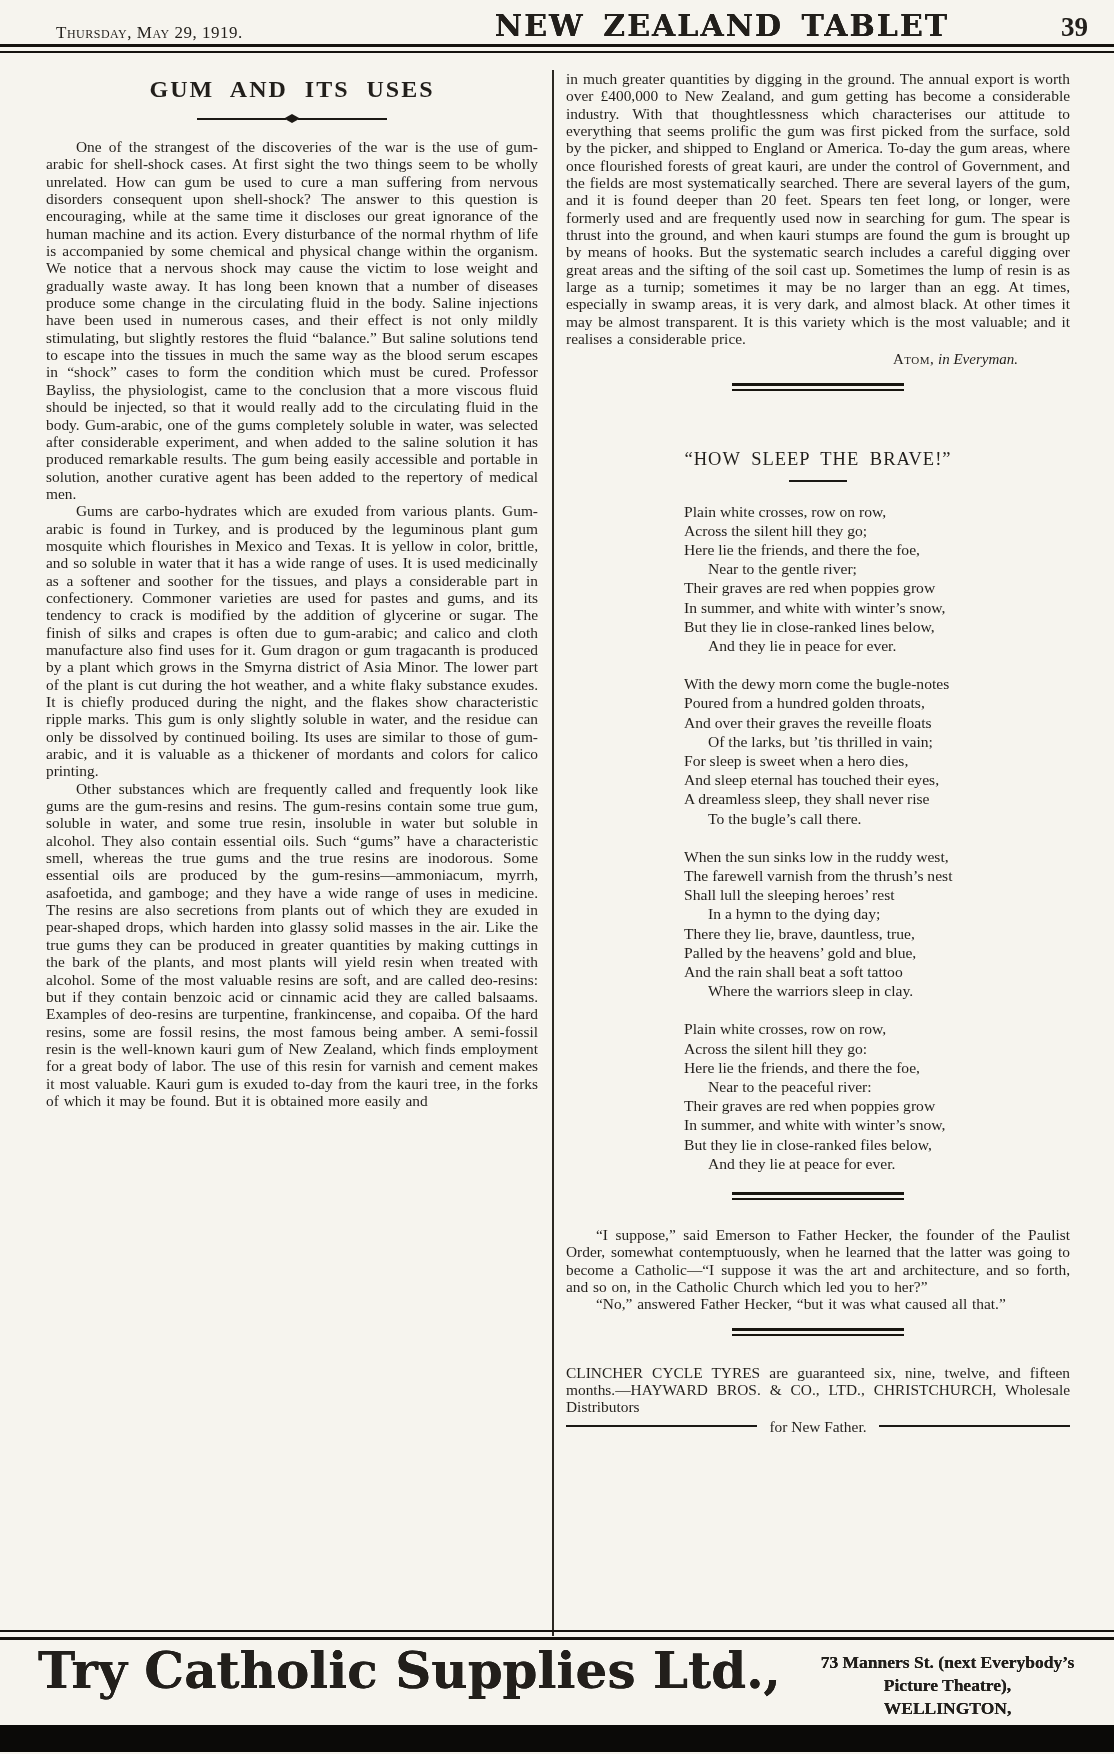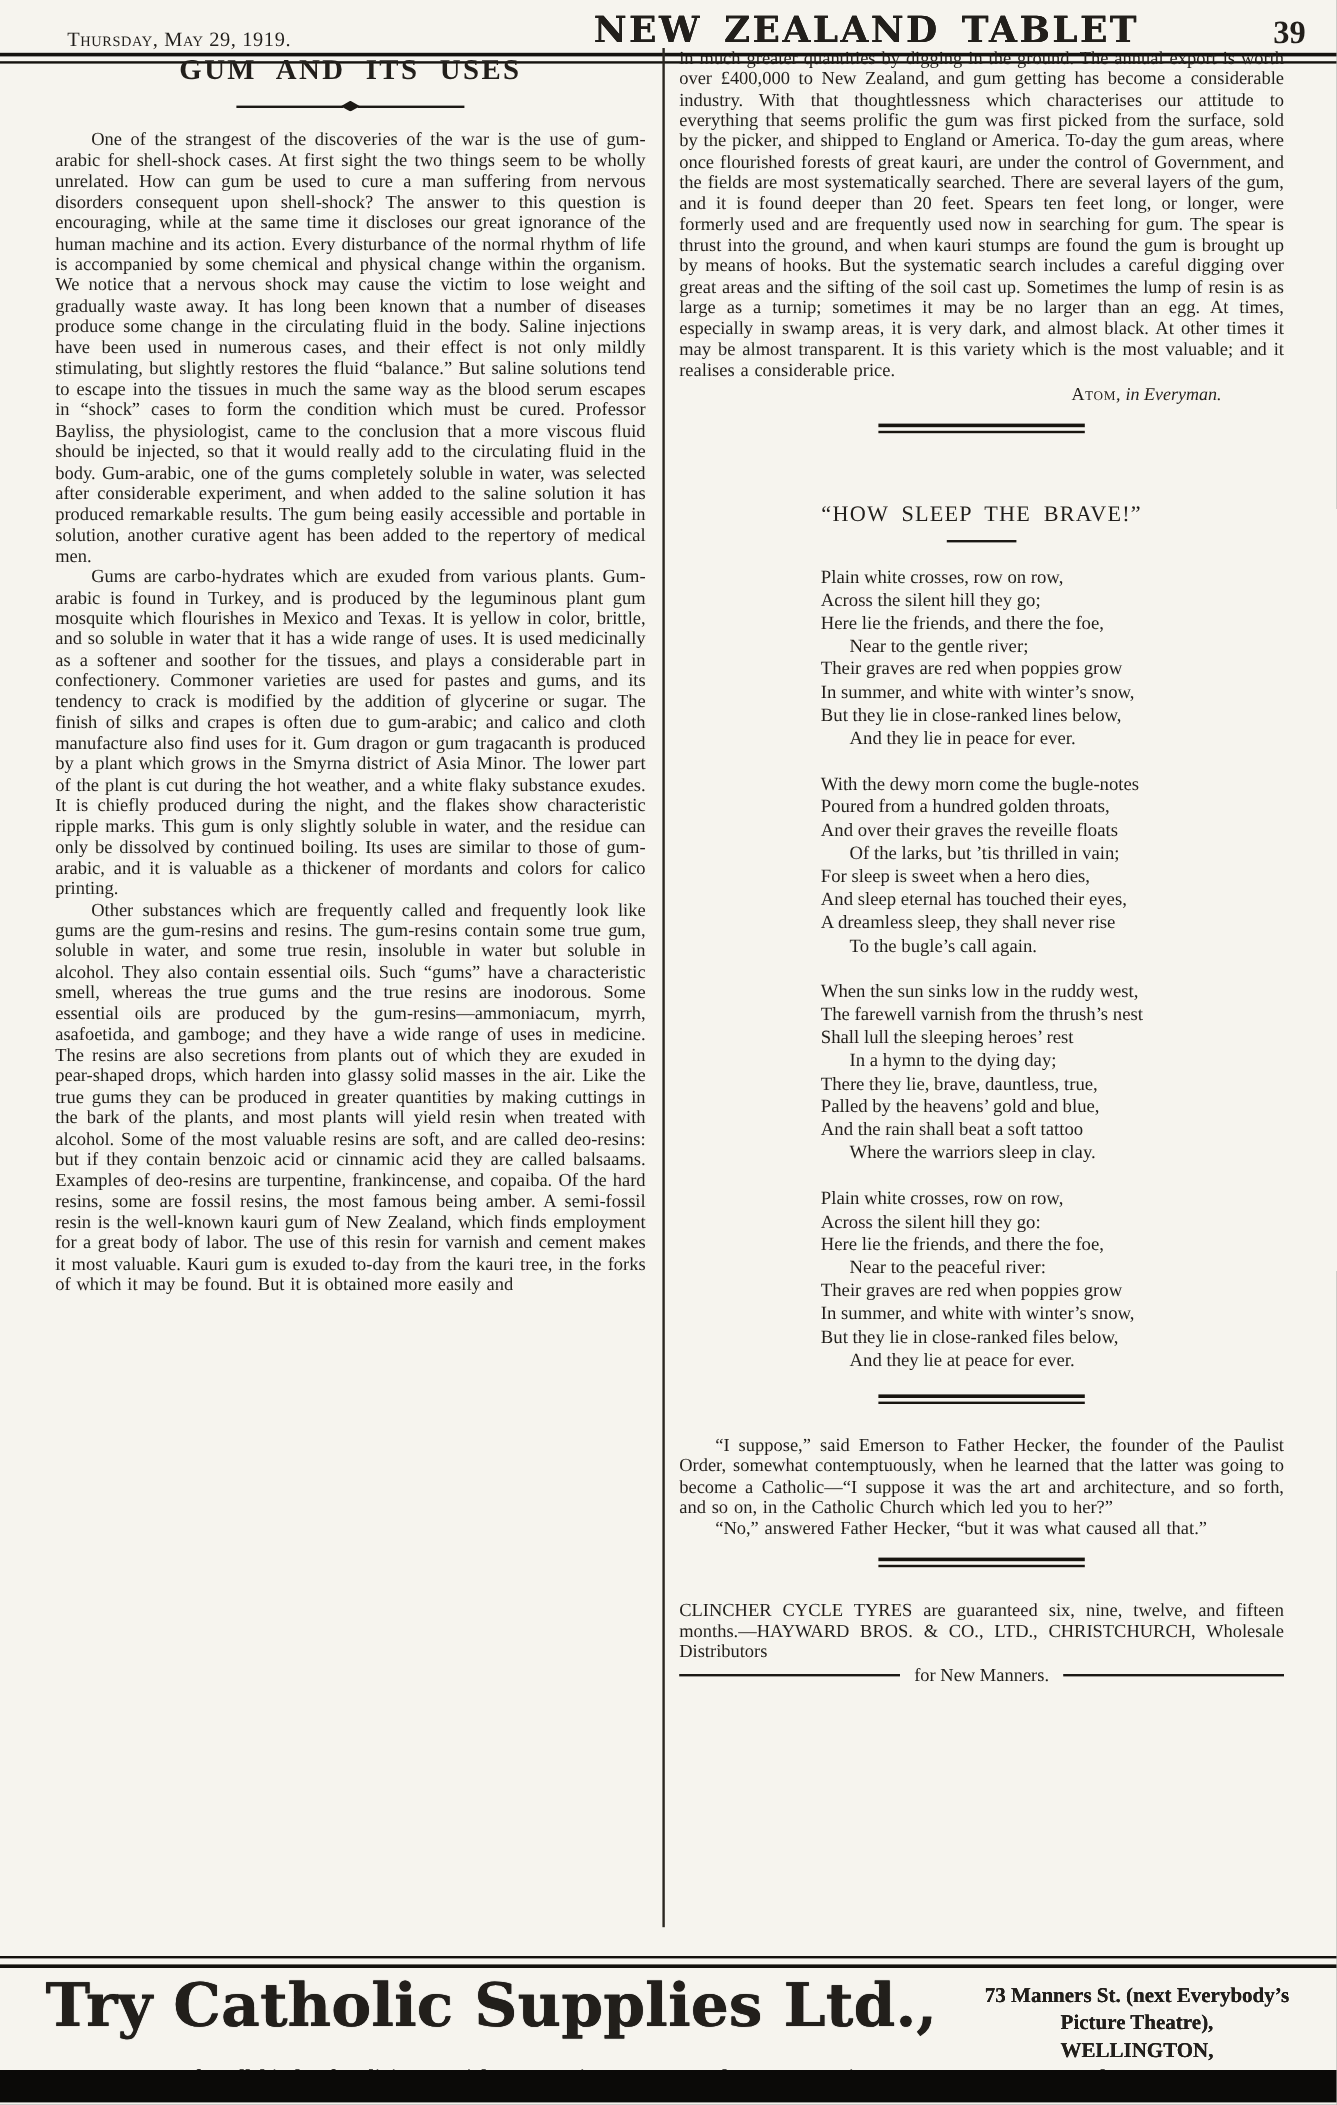--- a/index.html
+++ b/index.html
@@ -26,21 +26,21 @@
     font-family:"DejaVu Serif", serif;
     font-size:30px; font-weight:bold; letter-spacing:2px; word-spacing:6px;
     text-shadow:0 0 .5px #000;
     white-space:nowrap; padding-left:40px;
   }
   .pagenum { width:70px; text-align:right; font-size:27px; font-weight:bold; }
   .hrule1 { position:absolute; top:44px; left:0; right:0; height:3px; background:#15130f; }
   .hrule2 { position:absolute; top:51px; left:0; right:0; height:2px; background:#15130f; }
 
   
-  .main { position:absolute; top:40px; left:46px; width:1024px; display:flex; }
+  .main { position:absolute; top:70px; left:46px; width:1024px; display:flex; }
   .col-left  { width:492px; }
   .vdiv { width:2px; background:#2c2822; margin:0 12px 0 14px; height:1566px; }
   .col-right { flex:1; min-width:0; }
 
   .art-title {
     text-align:center; font-size:24px; font-weight:bold;
     letter-spacing:2px; word-spacing:9px; margin:6px 0 0 0;
   }
   .swell { display:flex; align-items:center; width:190px; margin:11px auto 15px; }
   .swell::before,.swell::after { content:""; flex:1; height:2px; background:#1c1915; }
@@ -152,21 +152,21 @@
           <div class="pline indent">And they lie in peace for ever.</div>
         </div>
         <div class="stanza">
           <div class="pline">With the dewy morn come the bugle-notes</div>
           <div class="pline">Poured from a hundred golden throats,</div>
           <div class="pline">And over their graves the reveille floats</div>
           <div class="pline indent">Of the larks, but ’tis thrilled in vain;</div>
           <div class="pline">For sleep is sweet when a hero dies,</div>
           <div class="pline">And sleep eternal has touched their eyes,</div>
           <div class="pline">A dreamless sleep, they shall never rise</div>
-          <div class="pline indent">To the bugle’s call again.</div>
+          <div class="pline indent">To the bugle’s call there.</div>
         </div>
         <div class="stanza">
           <div class="pline">When the sun sinks low in the ruddy west,</div>
           <div class="pline">The farewell varnish from the thrush’s nest</div>
           <div class="pline">Shall lull the sleeping heroes’ rest</div>
           <div class="pline indent">In a hymn to the dying day;</div>
           <div class="pline">There they lie, brave, dauntless, true,</div>
           <div class="pline">Palled by the heavens’ gold and blue,</div>
           <div class="pline">And the rain shall beat a soft tattoo</div>
           <div class="pline indent">Where the warriors sleep in clay.</div>
@@ -188,21 +188,21 @@
       <div class="anecdote">
         <p>“I suppose,” said Emerson to Father Hecker, the founder of the Paulist Order, somewhat contemptuously, when he learned that the latter was going to become a Catholic—“I suppose it was the art and architecture, and so forth, and so on, in the Catholic Church which led you to her?”</p>
         <p>“No,” answered Father Hecker, “but it was what caused all that.”</p>
       </div>
       <div class="drule"></div>
 
       <div class="clincher">
         <p class="noindent">CLINCHER CYCLE TYRES are guaranteed six, nine, twelve, and fifteen months.—HAYWARD BROS. &amp; CO., LTD., CHRISTCHURCH, Wholesale Distributors</p>
         <div class="nz-line">
           <span class="dashline"></span>
-          <span class="nz-text">for New Manners.</span>
+          <span class="nz-text">for New Father.</span>
           <span class="dashline"></span>
         </div>
       </div>
     </div>
   </div>
 
   <div class="frule1"></div>
   <div class="frule2"></div>
   <div class="ad">
     <div class="ad-row">

